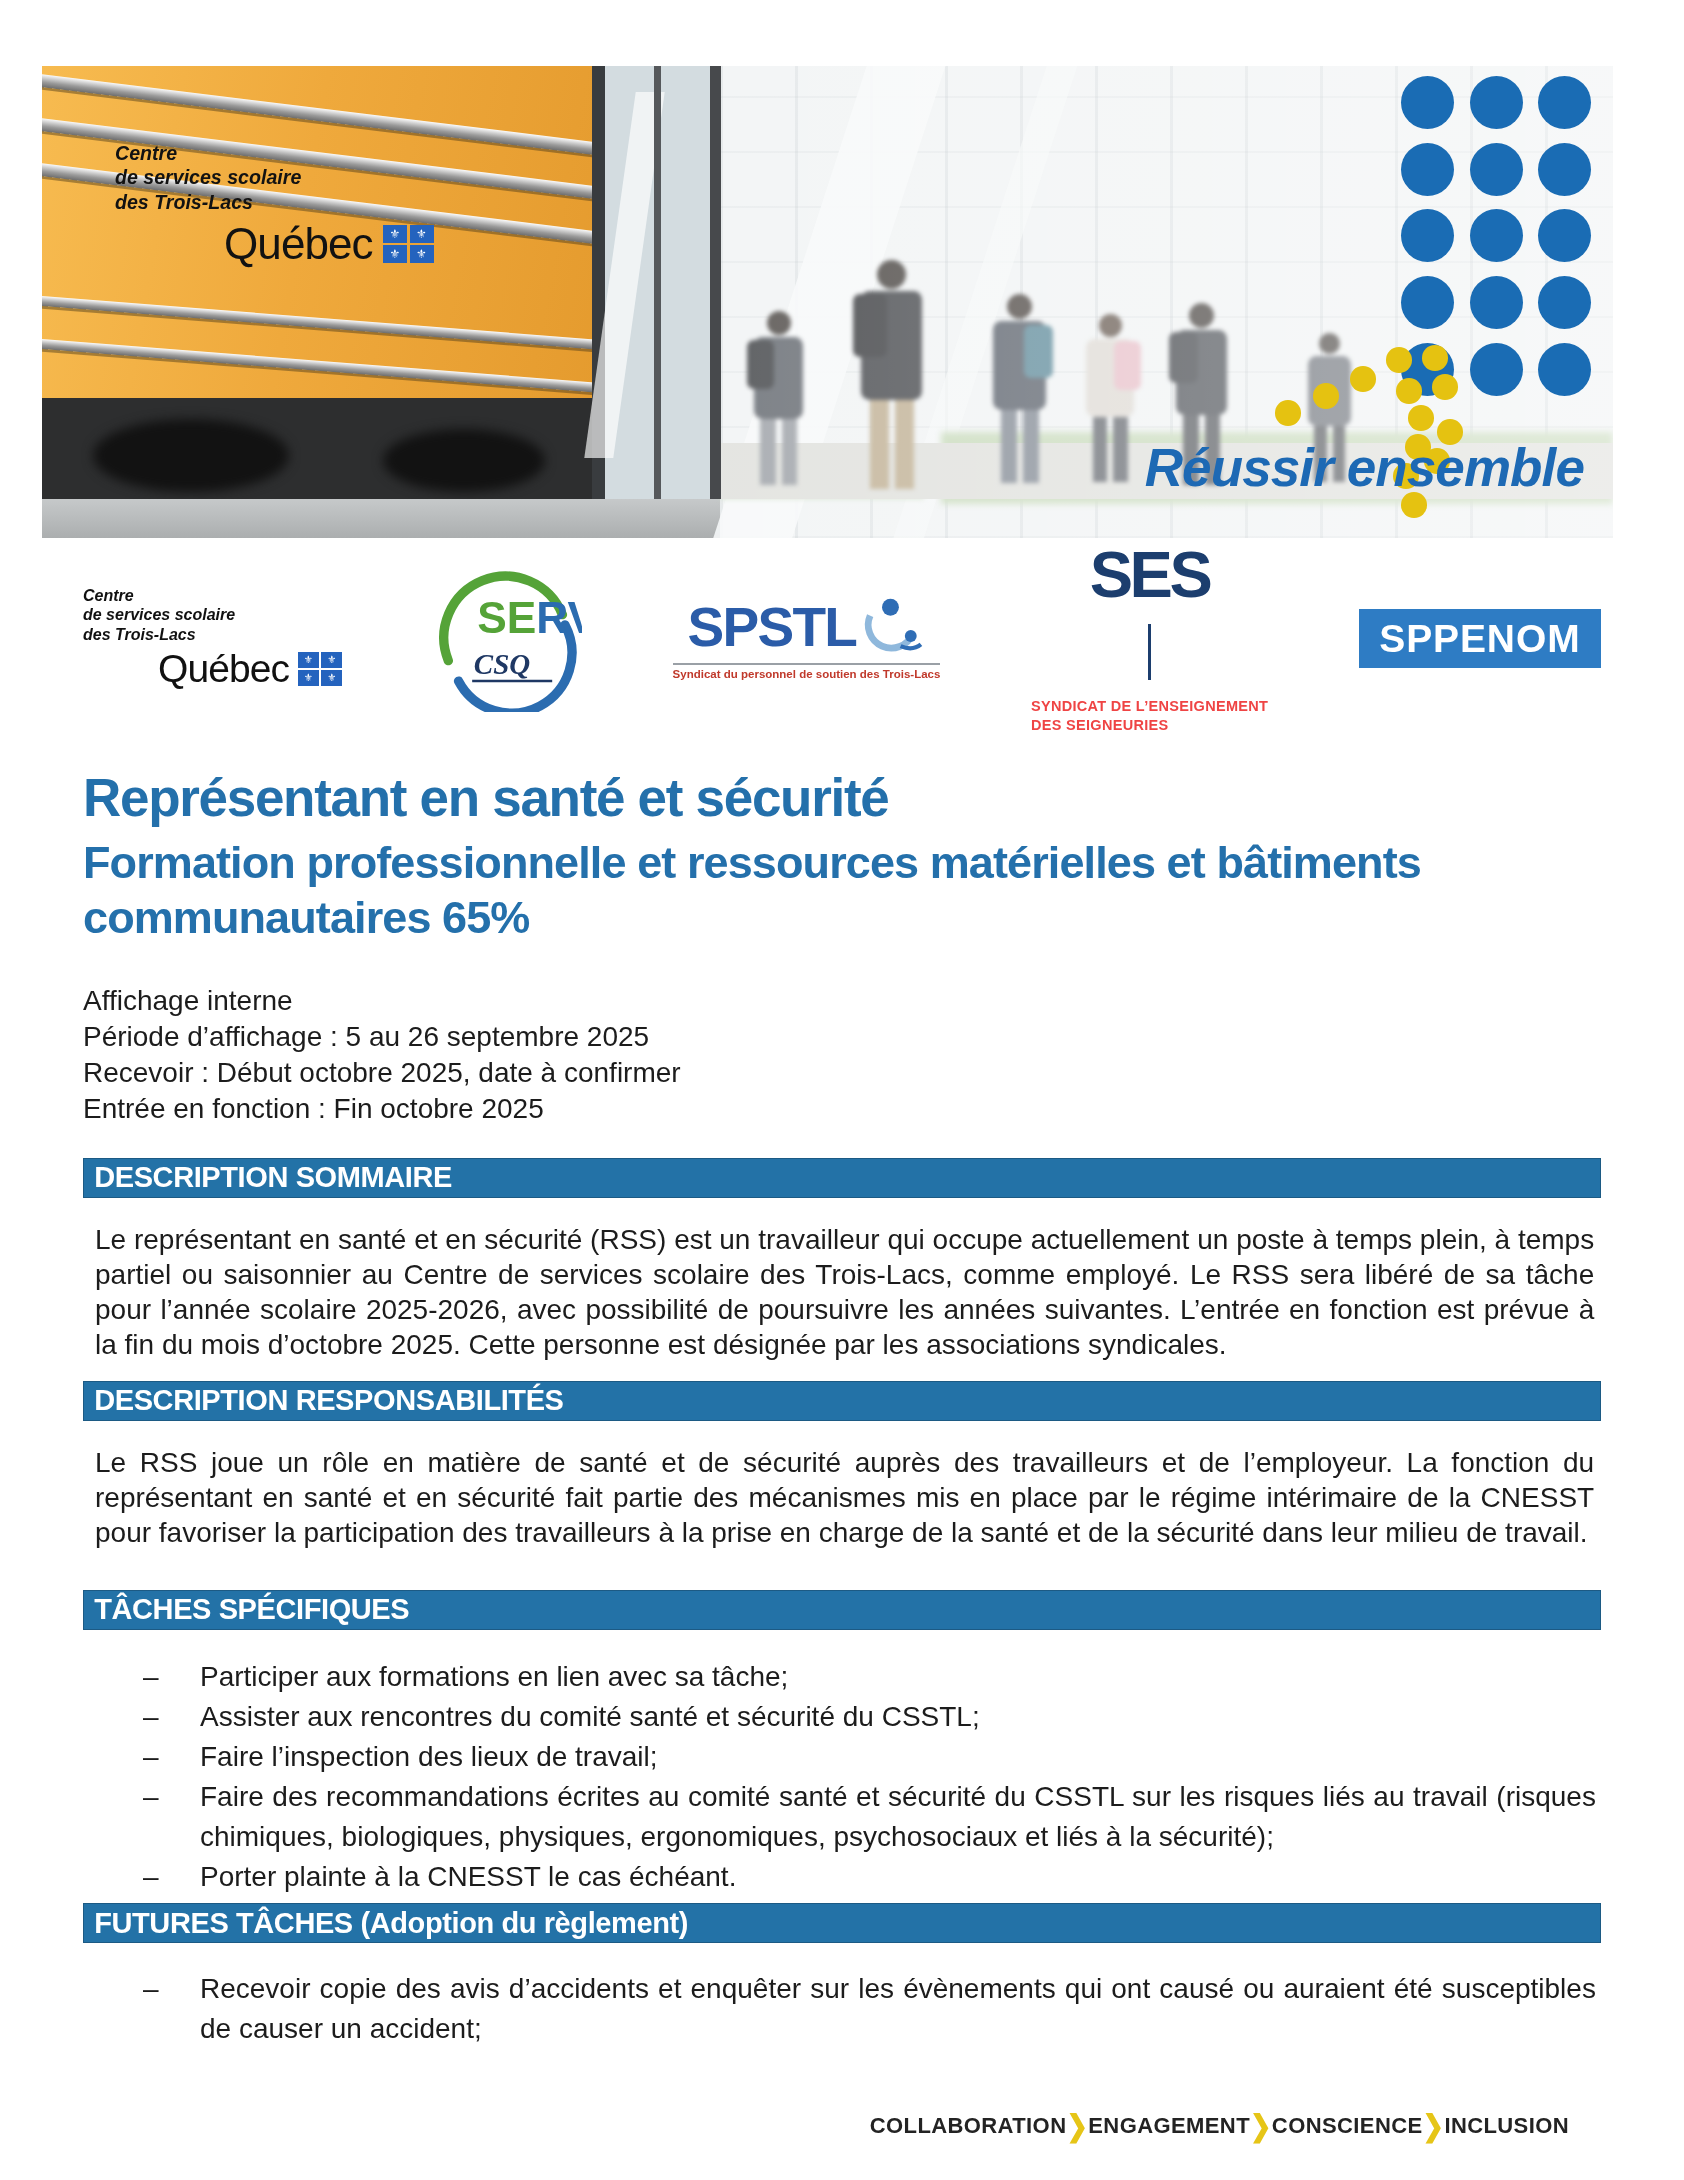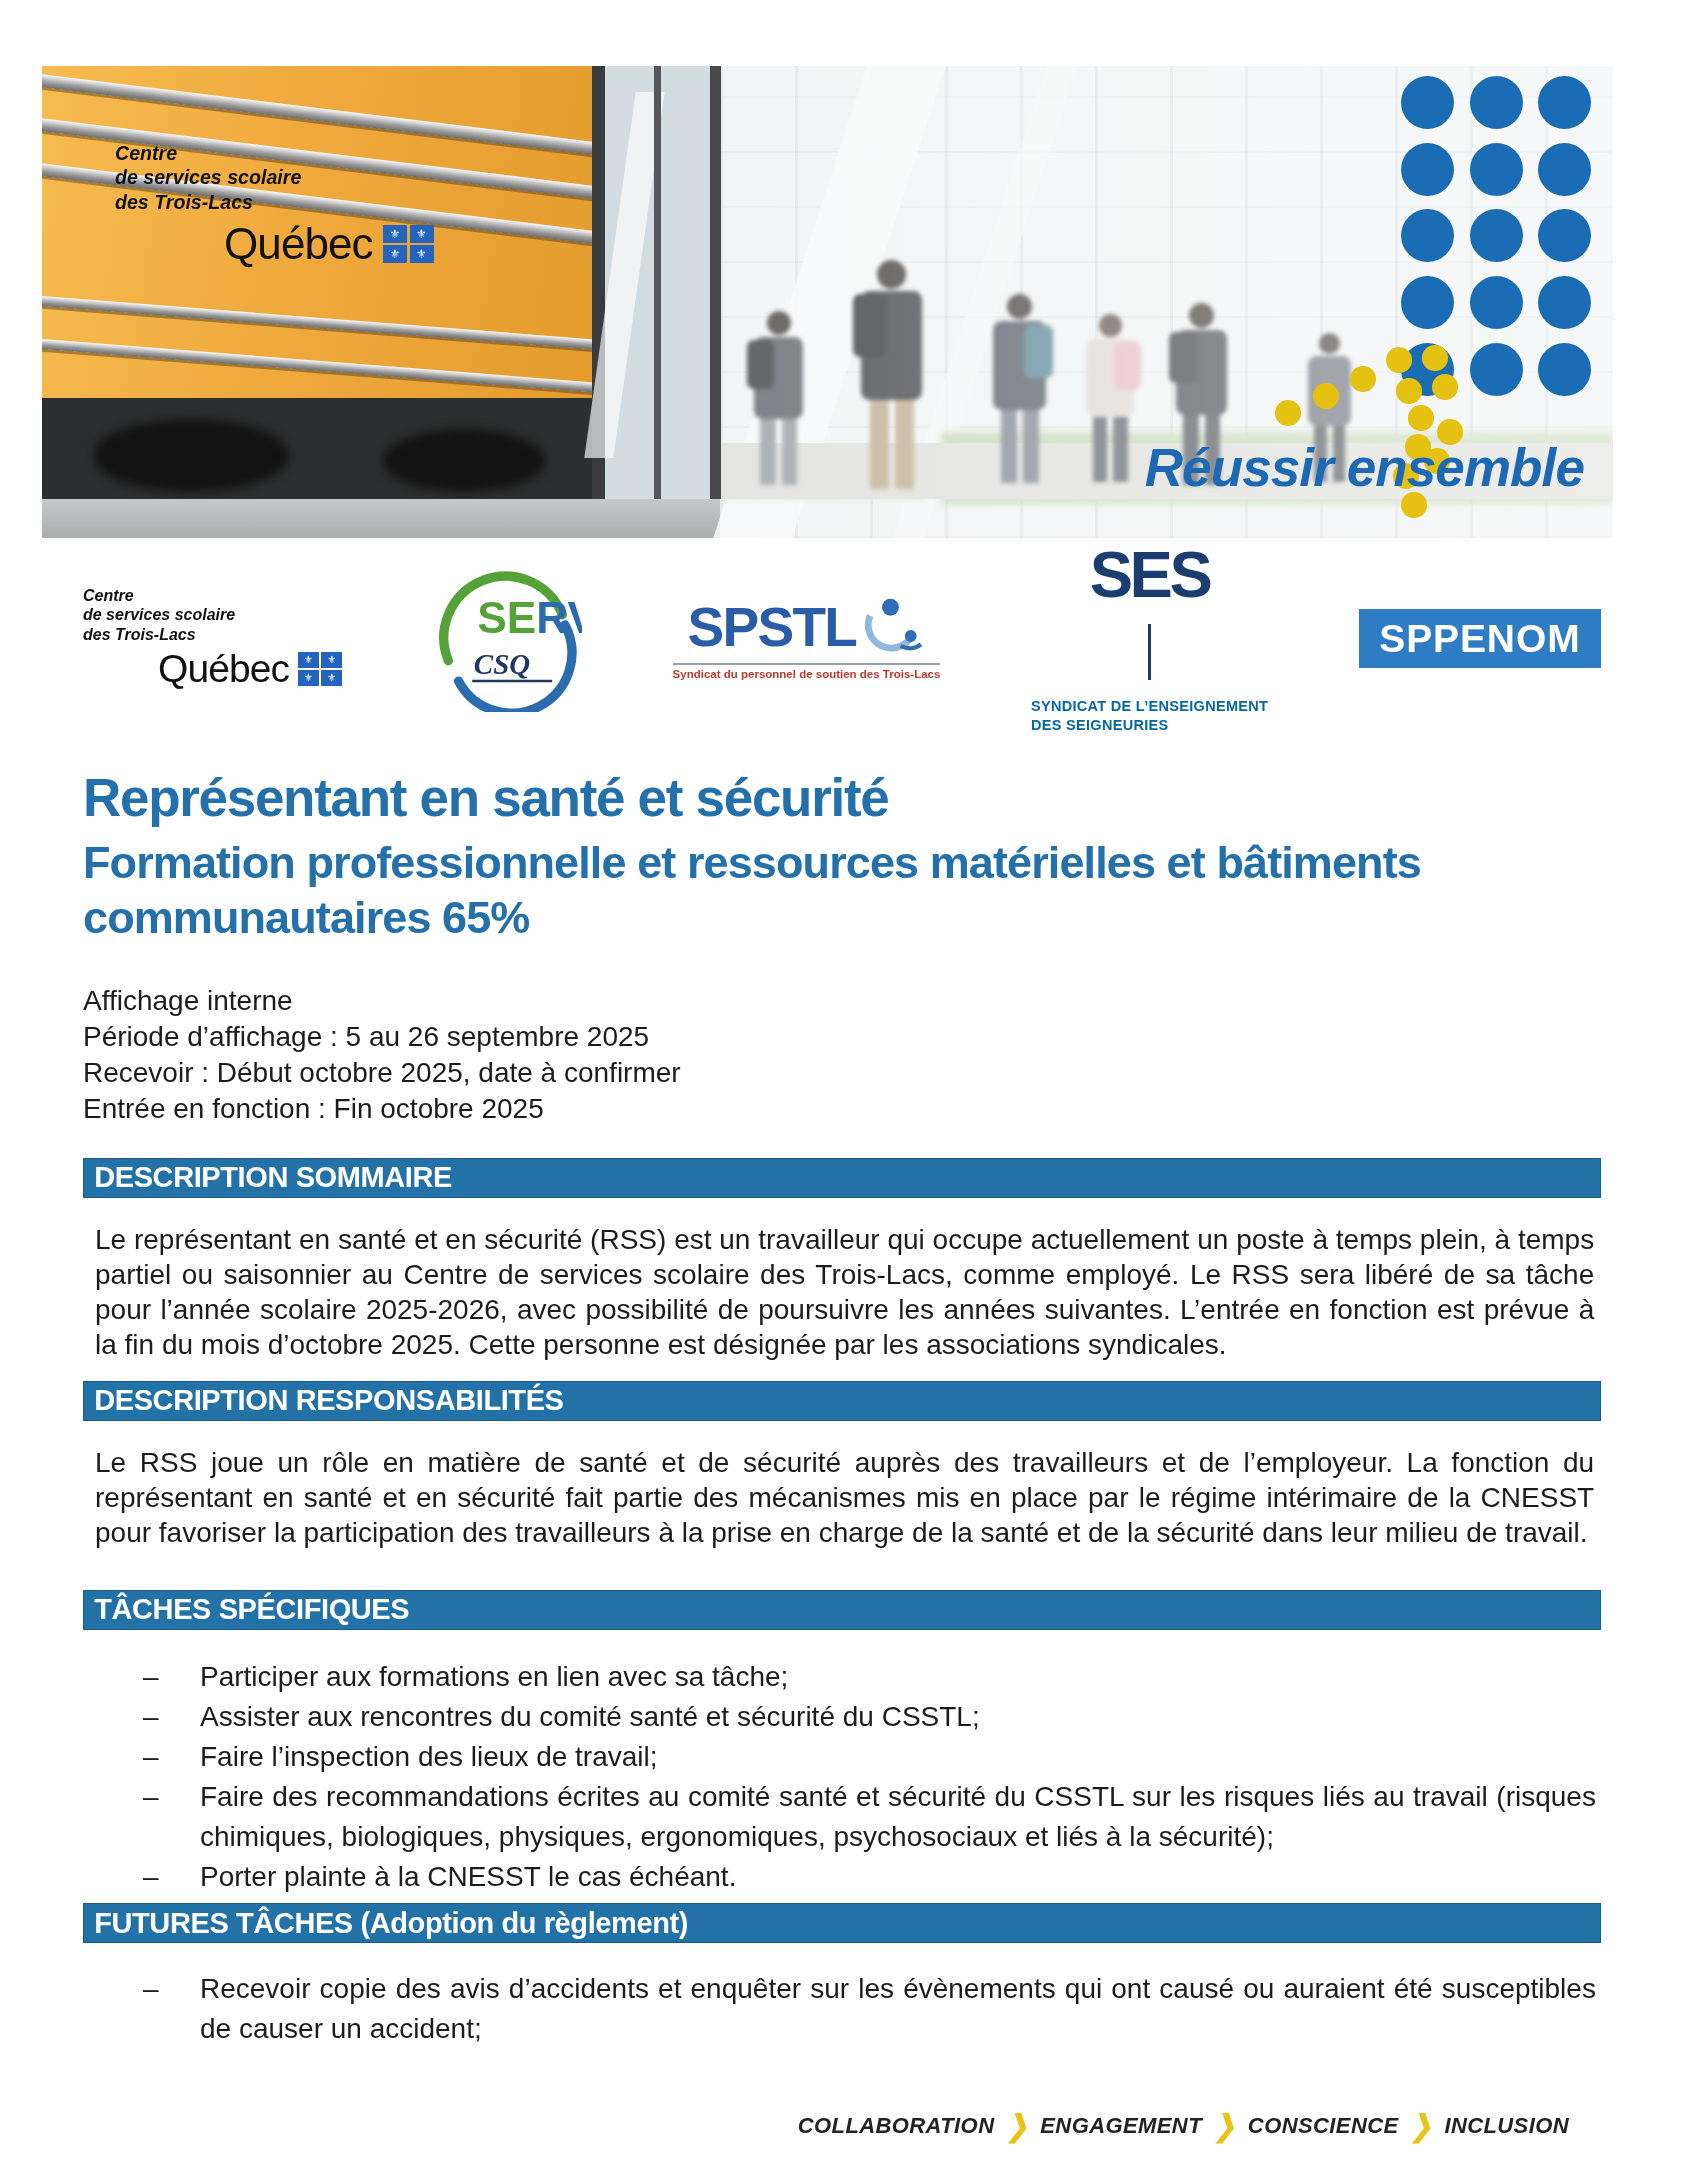--- a/index.html
+++ b/index.html
@@ -80,43 +80,43 @@
 
   .spstl { text-align:center; }
   .spstl-main { display:flex; align-items:center; justify-content:center; gap:3.4px; }
   .spstl-name { font-size:55px; font-weight:800; color:#2b5ca8; letter-spacing:-1.7px; line-height:1; }
   .spstl-tag { margin-top:5.1px; border-top:2.6px solid #9aa0a6; padding-top:3.4px;
     font-size:11.5px; font-weight:700; color:#c0392b; white-space:nowrap; }
 
   .ses { display:flex; align-items:center; gap:17px;flex-direction:column; }
   .ses-glyph { font-size:65px; font-weight:900; color:#1c3e6e; letter-spacing:-3.4px; line-height:1; }
   .ses-div { width:2.6px; height:56px; background:#1c3e6e; }
-  .ses-text { font-size:14.5px; font-weight:800; color:#0369a1; line-height:1.3; letter-spacing:0.3px; }
+  .ses-text { font-size:14.5px; font-weight:800; color:#ef4444; line-height:1.3; letter-spacing:0.3px; }
 
   .sppenom { background:#2e7cc4; color:#fff; font-weight:800; font-size:39px;
     padding:10.2px 20.4px; letter-spacing:0.9px; line-height:1; }
 
   
   .content { position:absolute; left:83px; top:768px; width:1518px; }
   h1.title { margin:0 0 8.5px; font-size:53px; font-weight:bold; color:#2470ab; letter-spacing:-1.3px; line-height:1.12; }
   h2.subtitle { margin:0 0 37px; width:1371px; font-size:45px; font-weight:bold; color:#2470ab; letter-spacing:-0.9px; line-height:1.22; }
   .info { font-size:28px; line-height:36px; }
   .info b { font-weight:normal; }
   .bar { height:40px; background:#2372a7; border:1.7px solid #1c5a84; color:#fff;
     display:flex; align-items:center; padding-left:10.2px;
     font-size:29px; font-weight:bold; letter-spacing:-0.4px; }
   .bar.b1 { margin-top:31px; } .bar.b2 { margin-top:19px; } .bar.b3 { margin-top:40px; } .bar.b4 { margin-top:6.8px; }
   p.para { margin:24px 6.8px 0 12px; font-size:28px; line-height:35px; text-align:justify; }
   ul.dash-list { margin:27px 0 0; padding:0; list-style:none; }
   ul.dash-list li { position:relative; padding-left:117px; padding-right:5.1px; font-size:28px; line-height:40px; text-align:justify; }
   ul.dash-list .dash { position:absolute; left:60px; top:0; }
   ul.futures { margin-top:25.6px; }
 
-  .footer { position:absolute; top:2111px; right:116px; display:flex; align-items:center; gap:12px;
-    font-size:22px; font-weight:800; color:#232323; letter-spacing:0.4px;font-style:italic; }
+  .footer { position:absolute; top:2111px; right:116px; display:flex; align-items:center; gap:0;
+    font-size:22px; font-weight:800; color:#232323; letter-spacing:0.4px; }
   .footer .chev { color:#e6c517; font-size:25.6px; font-weight:900; transform:scaleY(1.15); }
 </style>
 </head>
 <body>
 
 <div class="page">
 
   <div class="photo">
     <div class="road"></div>
 

